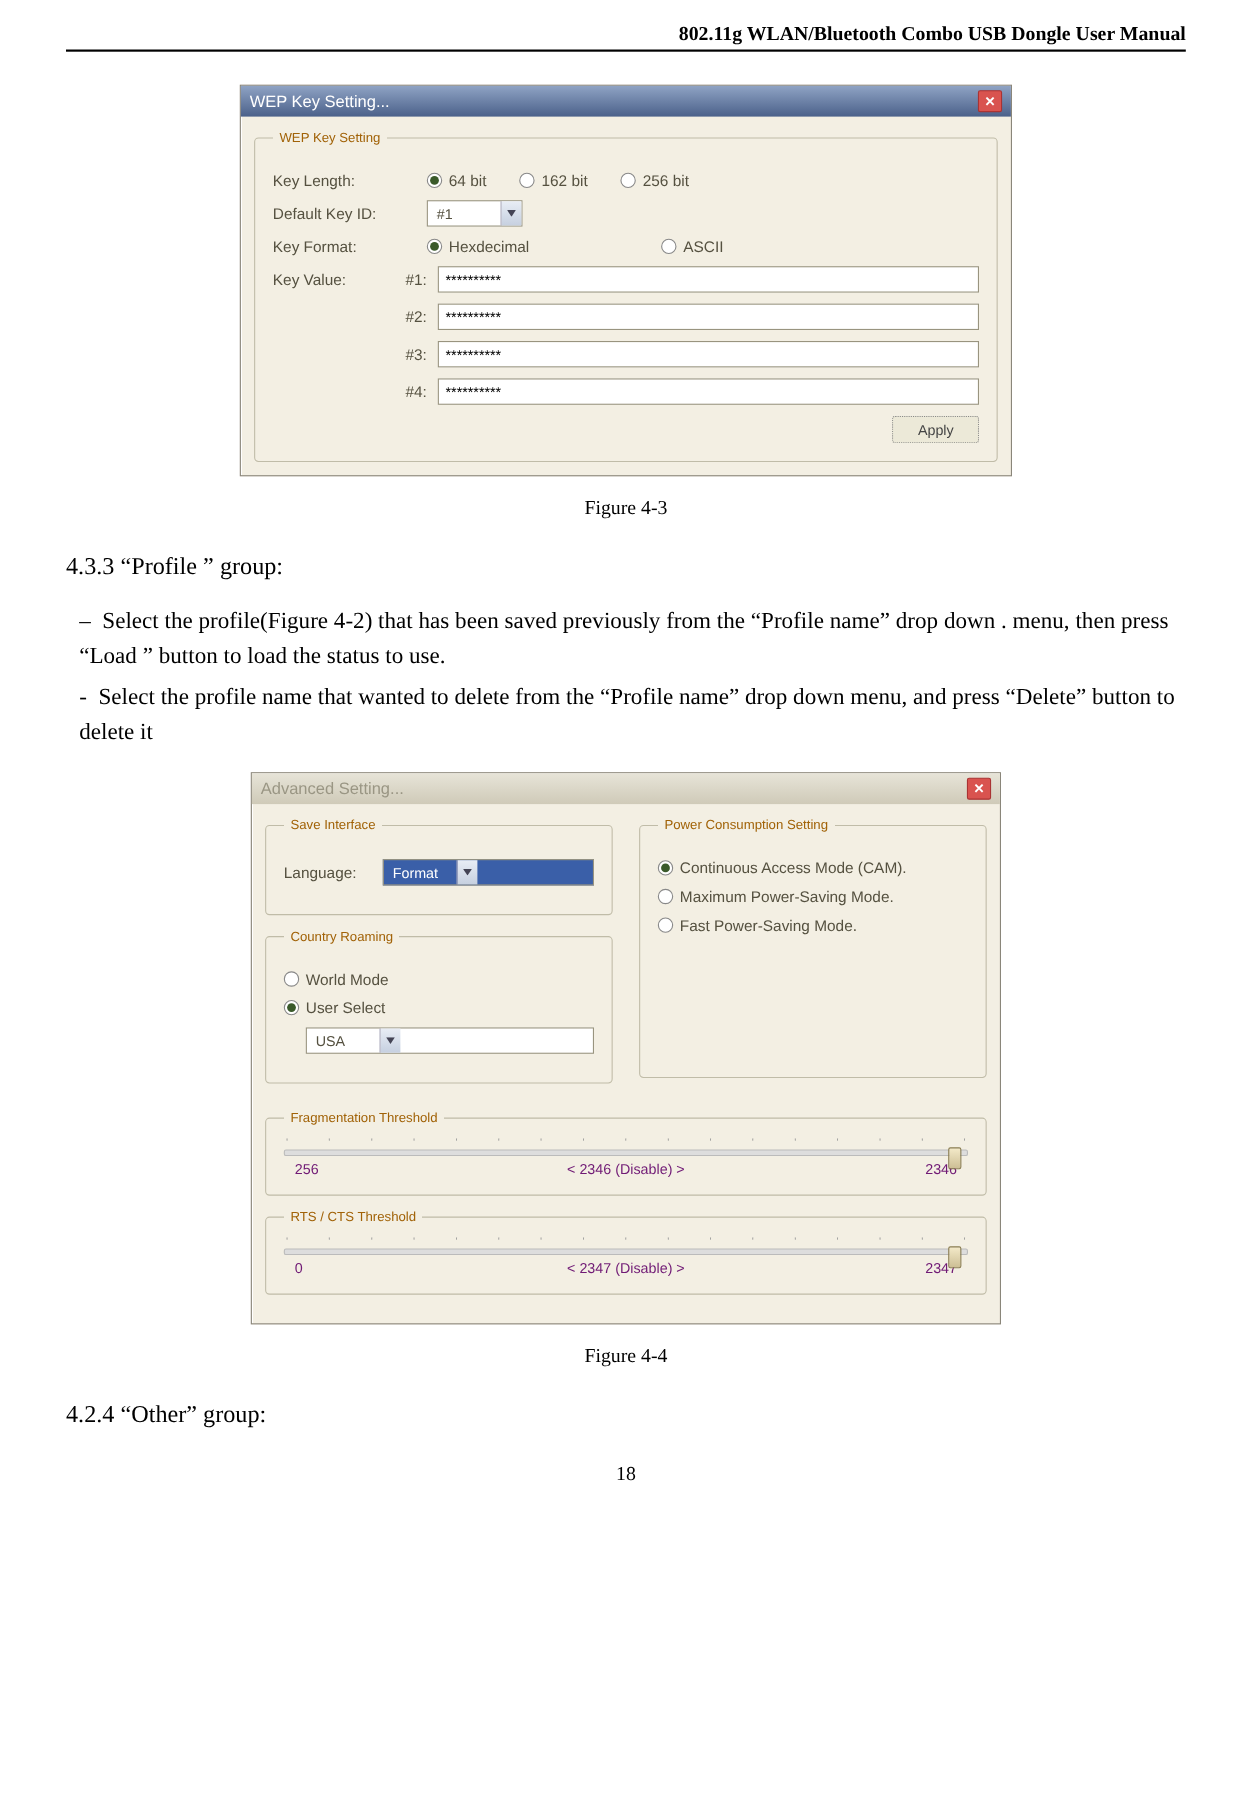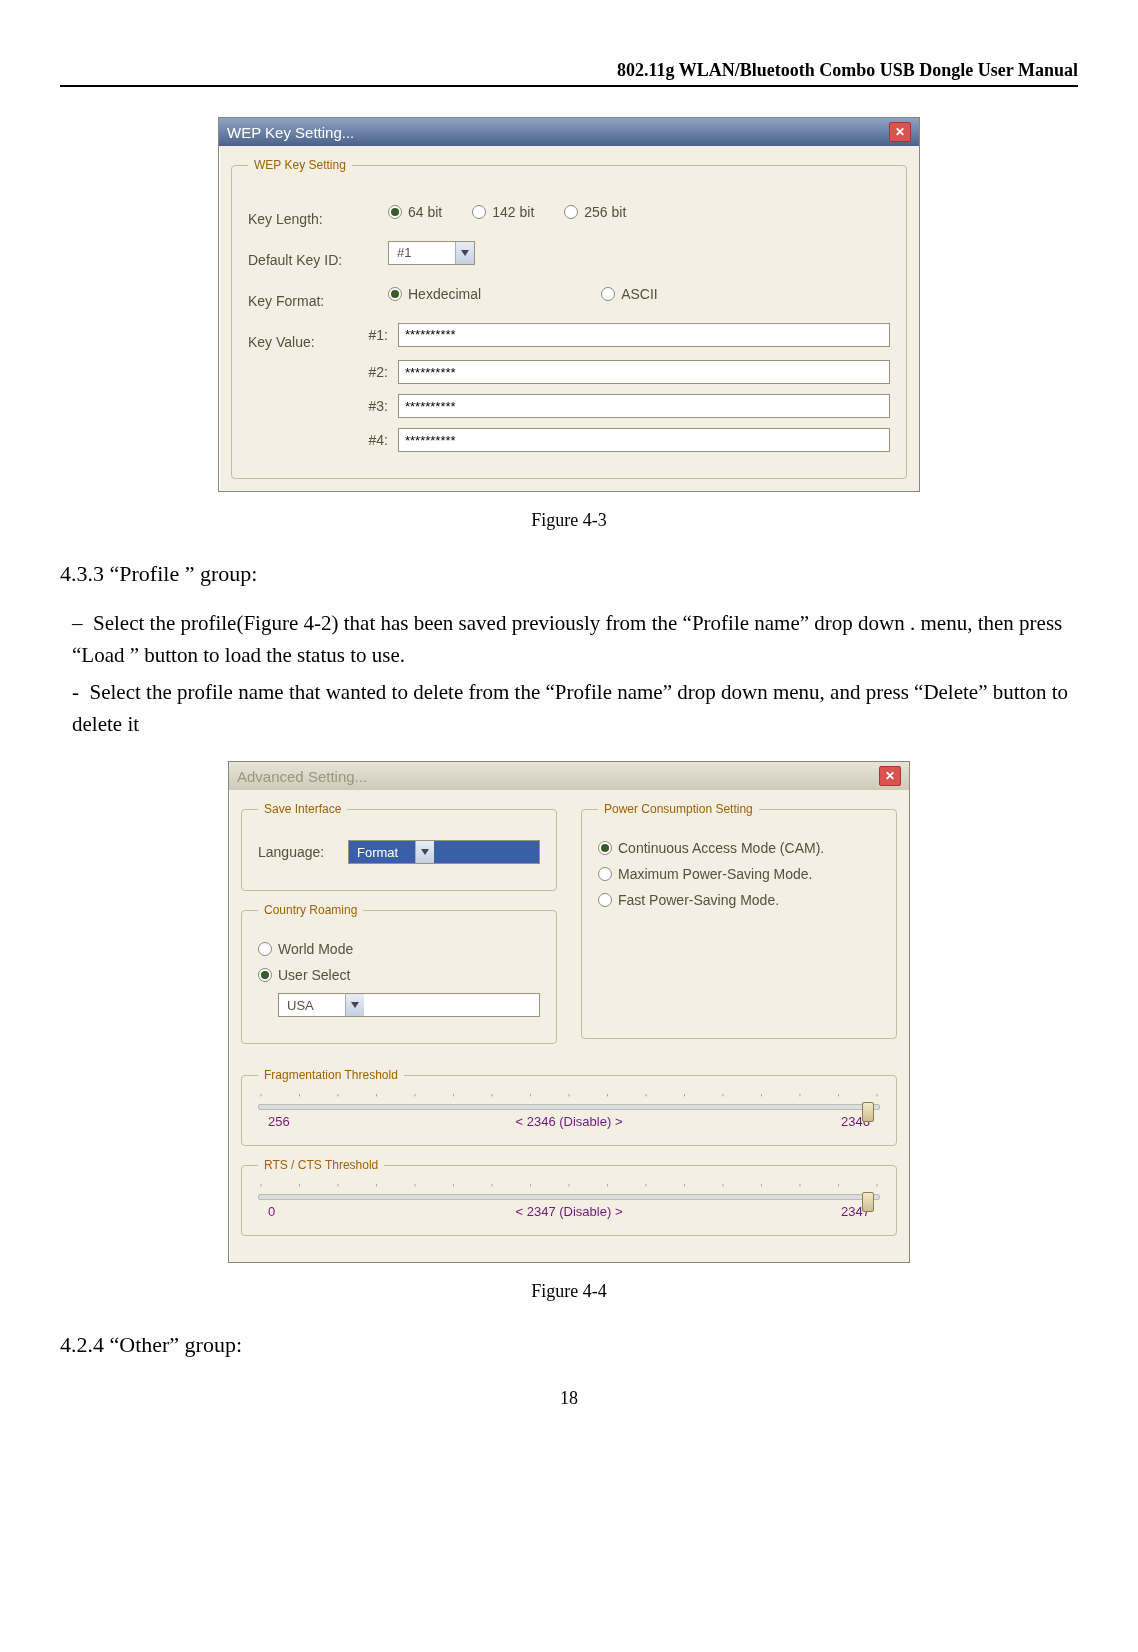--- a/index.html
+++ b/index.html
@@ -3,21 +3,21 @@
 <meta charset="utf-8">
 <style>
   body {
     margin: 0;
     padding: 0;
     font-family: "Times New Roman", serif;
     background: #fff;
     width: 1138px;
   }
   .page {
-    padding: 60px 60px 20px 60px;
+    padding: 20px 60px 20px 60px;
   }
   .header-title {
     text-align: right;
     font-weight: bold;
     font-size: 18px;
     margin-bottom: 4px;
   }
   .header-rule {
     border-top: 2px solid #000;
     margin-bottom: 30px;
@@ -68,21 +68,20 @@
   .row {
     display: flex;
     align-items: center;
     margin: 10px 0;
     font-family: sans-serif;
     font-size: 14px;
     color: #555140;
   }
   .lbl {
     width: 140px;
-    margin-top: 15px;
   }
   .radio-dot, .radio-empty {
     display: inline-block;
     width: 12px; height: 12px;
     border: 1px solid #888;
     border-radius: 50%;
     margin-right: 6px;
     position: relative;
     vertical-align: middle;
     background: #fff;
@@ -192,21 +191,21 @@
       <legend>WEP Key Setting</legend>
 
       <div class="row">
         <span class="lbl">Key Length:</span>
         <span class="radio-opt">
             <span class="radio-dot"></span>
             <span>64 bit</span>
           </span>
         <span class="radio-opt">
             <span class="radio-empty"></span>
-            <span>142 bit</span>
+            <span>162 bit</span>
           </span>
         <span class="radio-opt">
             <span class="radio-empty"></span>
             <span>256 bit</span>
           </span>
       </div>
 
       <div class="row">
         <span class="lbl">Default Key ID:</span>
         <span class="select">
@@ -245,20 +244,23 @@
         <span class="lbl" style="width:100px;"></span>
         <span class="klabel">#3:</span>
         <input class="txt" value="**********" style="">
       </div>
       <div class="row key-row">
         <span class="lbl" style="width:100px;"></span>
         <span class="klabel">#4:</span>
         <input class="txt" value="**********" style="">
       </div>
 
+      <div class="btn-row">
+        <span class="btn">Apply</span>
+      </div>
     </fieldset>
   </div>
 
   <div class="figcap">Figure 4-3</div>
 
   <div class="section-heading">4.3.3 “Profile ” group:</div>
   <ul class="body-list" style="list-style:none; padding-left:12px;">
     <li>
       <span>–&nbsp;&nbsp;</span><span>Select the profile(Figure 4-2) that has been saved previously from the “Profile name” drop down . menu, then press “Load ” button to load the status to use.</span>
     </li>

